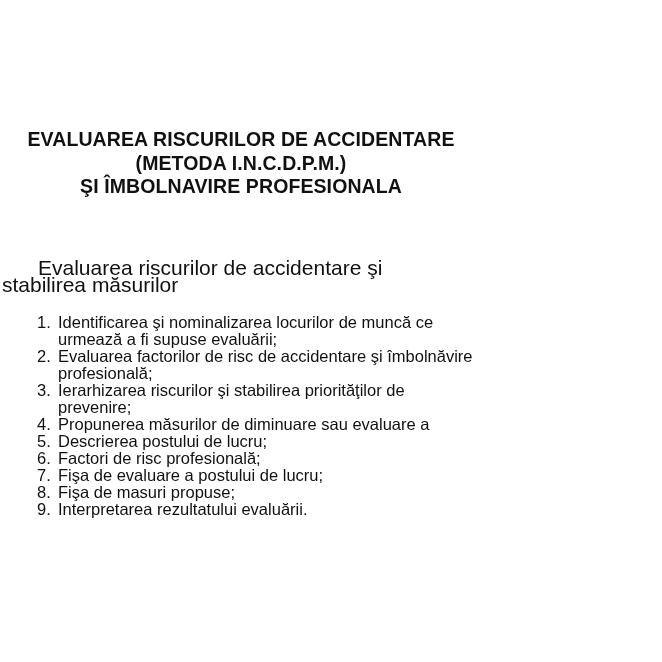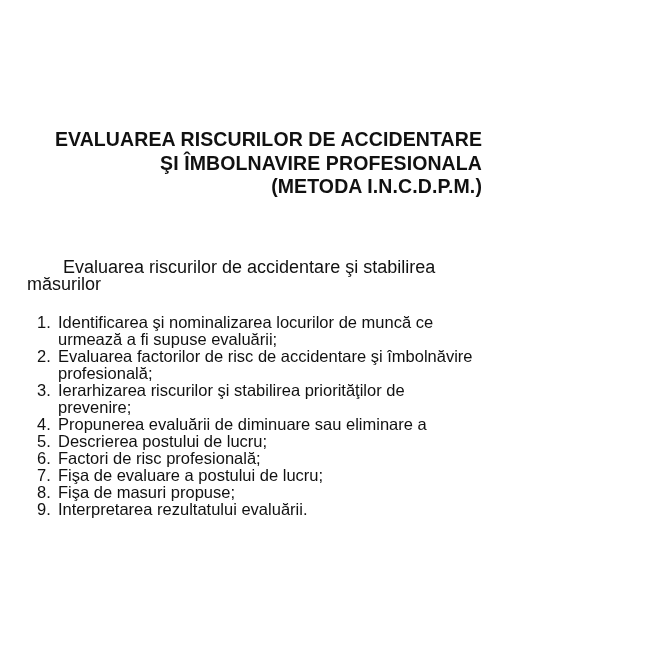--- a/index.html
+++ b/index.html
@@ -1,35 +1,35 @@
 <!DOCTYPE html>
 <html><head>
 <meta charset="utf-8">
 <style>
   html, body { margin:0; padding:0; background:#ffffff; }
   body { width:662px; height:662px; position:relative; overflow:hidden;
          font-family:"Liberation Sans", sans-serif; color:#111111; }
   .title { position:absolute; left:0; top:128px; width:482px; text-align:center;
            font-weight:bold; font-size:19.5px; line-height:23.5px; letter-spacing:0.1px; }
-  .title div { white-space:nowrap;text-align:right; }
-  .intro { position:absolute; left:27px; top:259px; width:470px;
-           font-size:18px; line-height:17px; }
+  .title div { white-space:nowrap; }
+  .intro { position:absolute; left:2px; top:259px; width:470px;
+           font-size:21px; line-height:17px; }
   .intro .first { text-indent:36px; }
   .list { position:absolute; left:15px; top:314px; width:470px; margin:0; padding:0;
           list-style:none; font-size:16.5px; line-height:17px; }
   .list li { position:relative; padding-left:43px; }
   .list .num { position:absolute; left:22px; top:0; }
 </style>
 </head>
 <body>
 
 <div class="title">
   <div>EVALUAREA RISCURILOR DE ACCIDENTARE</div>
+  <div>(METODA I.N.C.D.P.M.)</div>
   <div>ŞI ÎMBOLNAVIRE PROFESIONALA</div>
-  <div>(METODA I.N.C.D.P.M.)</div>
 </div>
 
 <div class="intro">
   <div class="first">Evaluarea riscurilor de accidentare şi stabilirea măsurilor</div>
 </div>
 
 <ul class="list">
   <li>
     <span class="num">1.</span>
     <div>Identificarea şi nominalizarea locurilor de muncă ce</div>
@@ -40,21 +40,21 @@
     <div>Evaluarea factorilor de risc de accidentare şi îmbolnăvire</div>
     <div>profesională;</div>
   </li>
   <li>
     <span class="num">3.</span>
     <div>Ierarhizarea riscurilor şi stabilirea priorităţilor de</div>
     <div>prevenire;</div>
   </li>
   <li>
     <span class="num">4.</span>
-    <div>Propunerea evaluării de diminuare sau eliminare a</div>
+    <div>Propunerea măsurilor de diminuare sau evaluare a</div>
   </li>
   <li>
     <span class="num">5.</span>
     <div>Descrierea postului de lucru;</div>
   </li>
   <li>
     <span class="num">6.</span>
     <div>Factori de risc profesională;</div>
   </li>
   <li>

